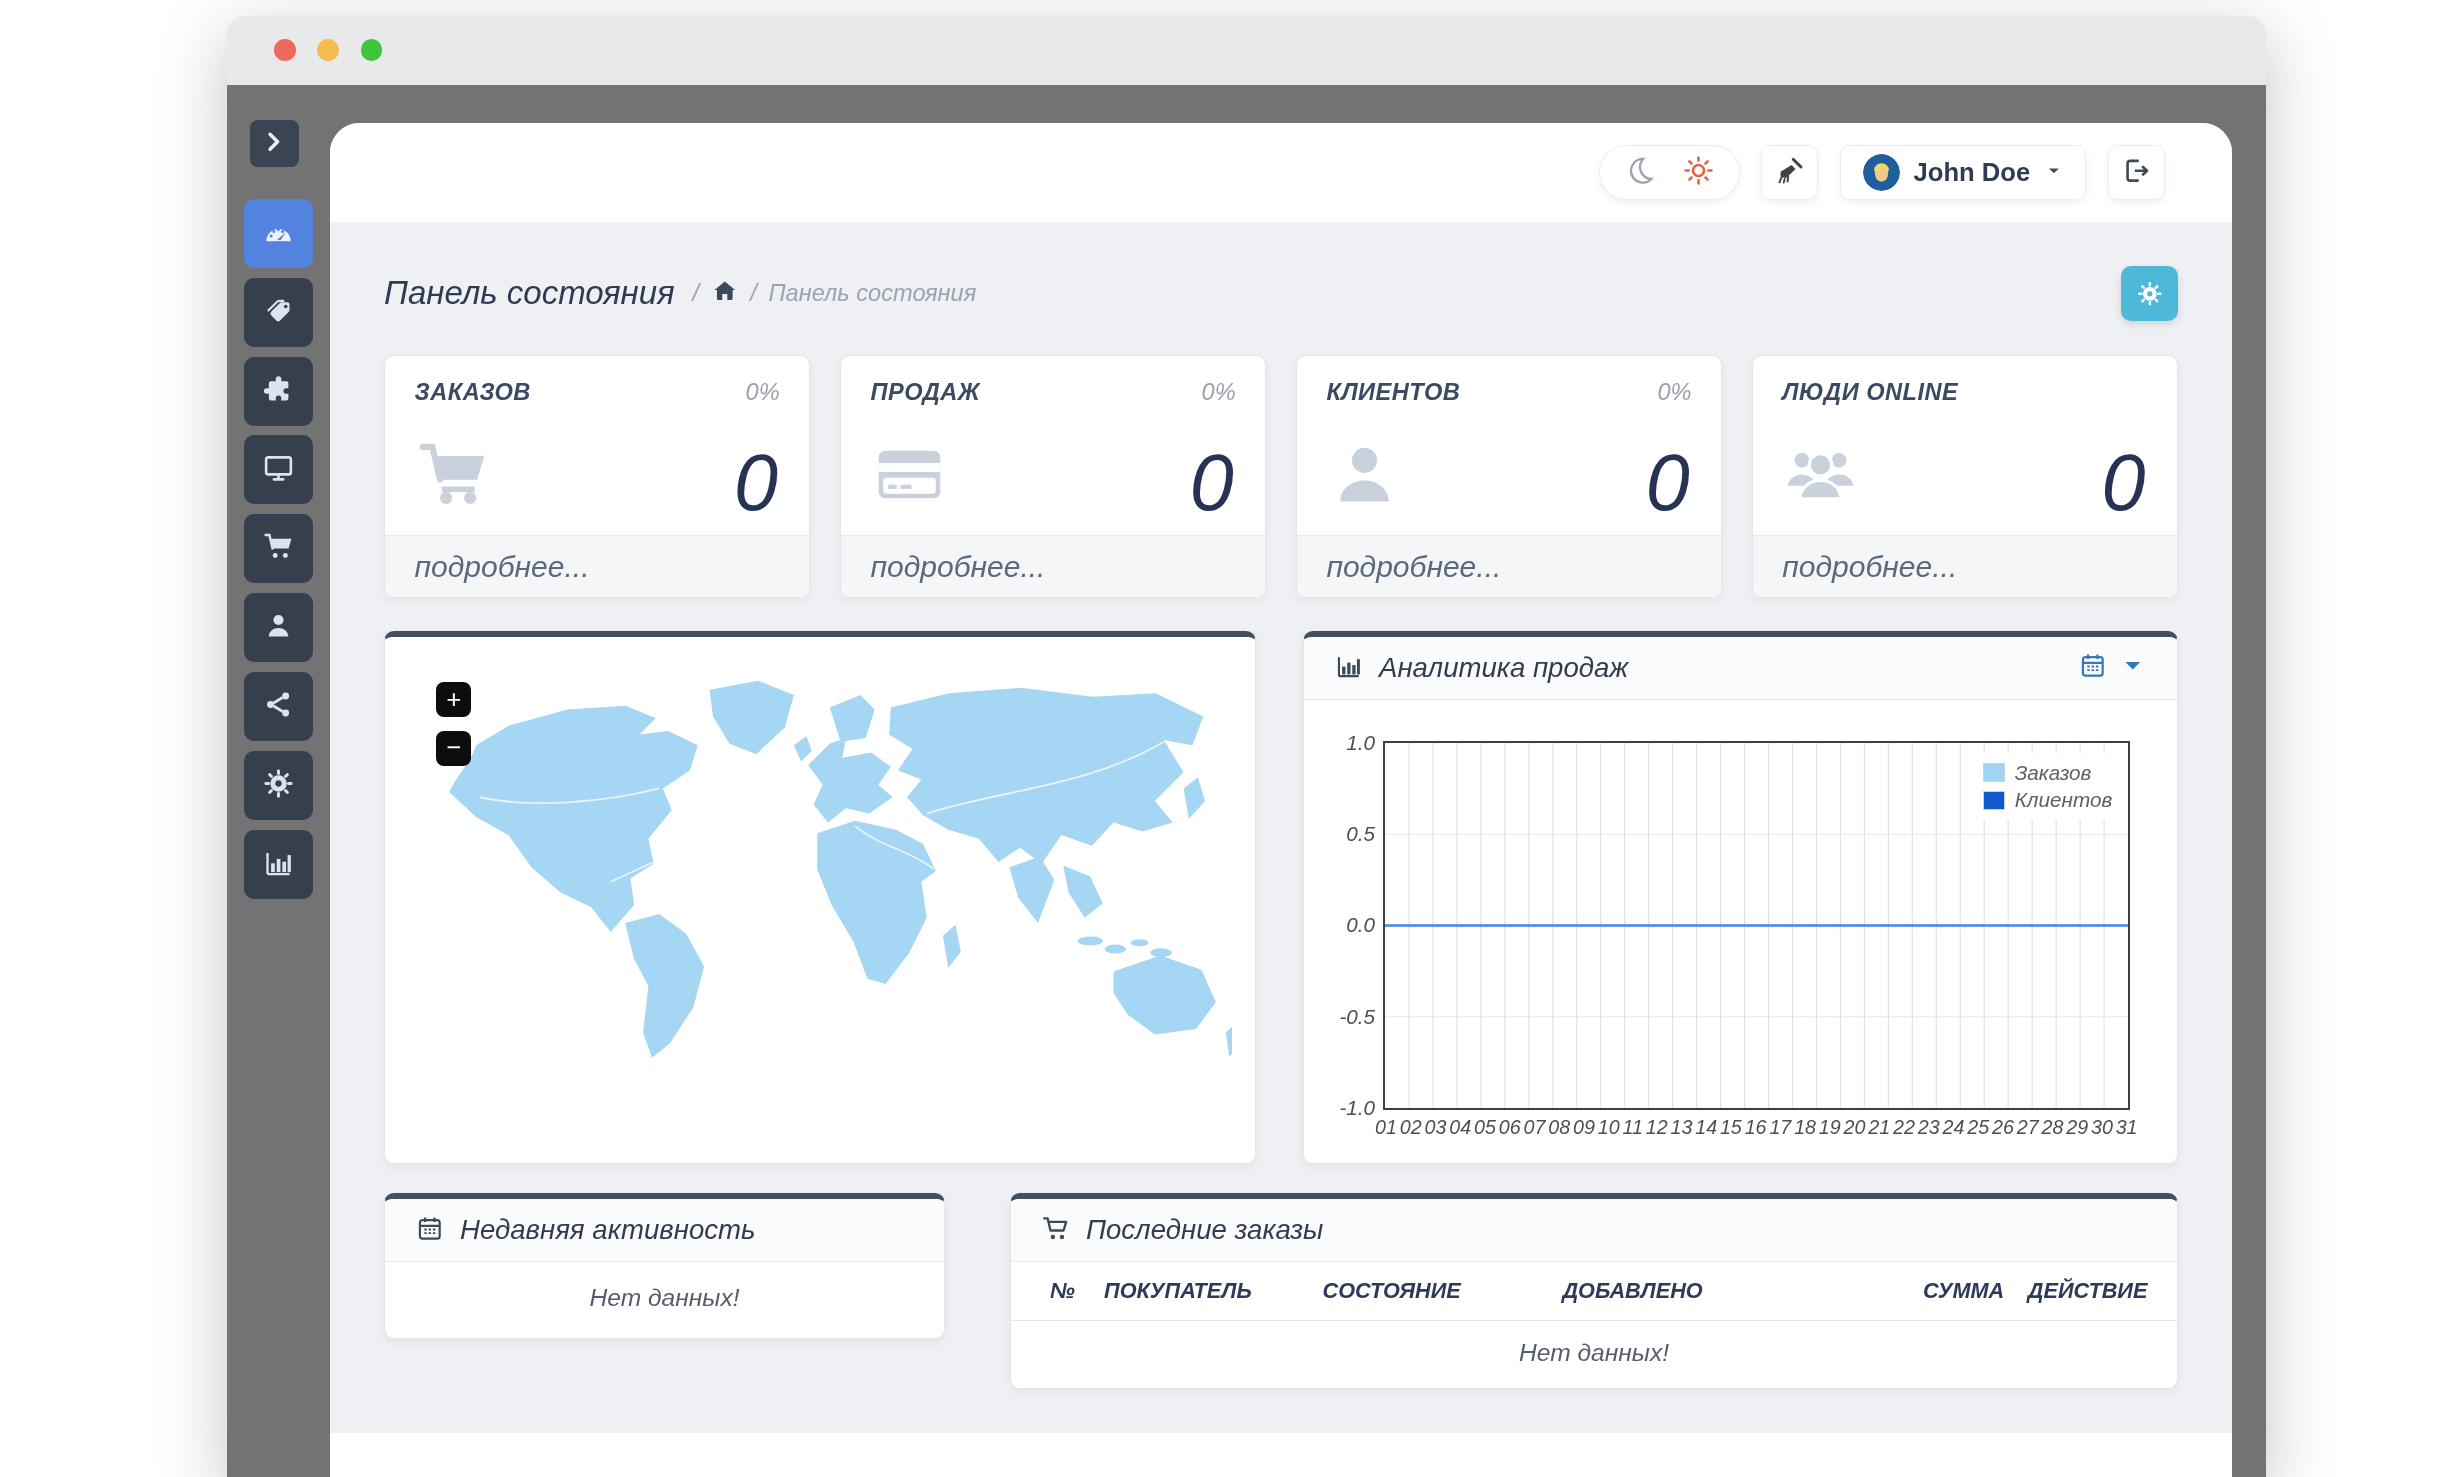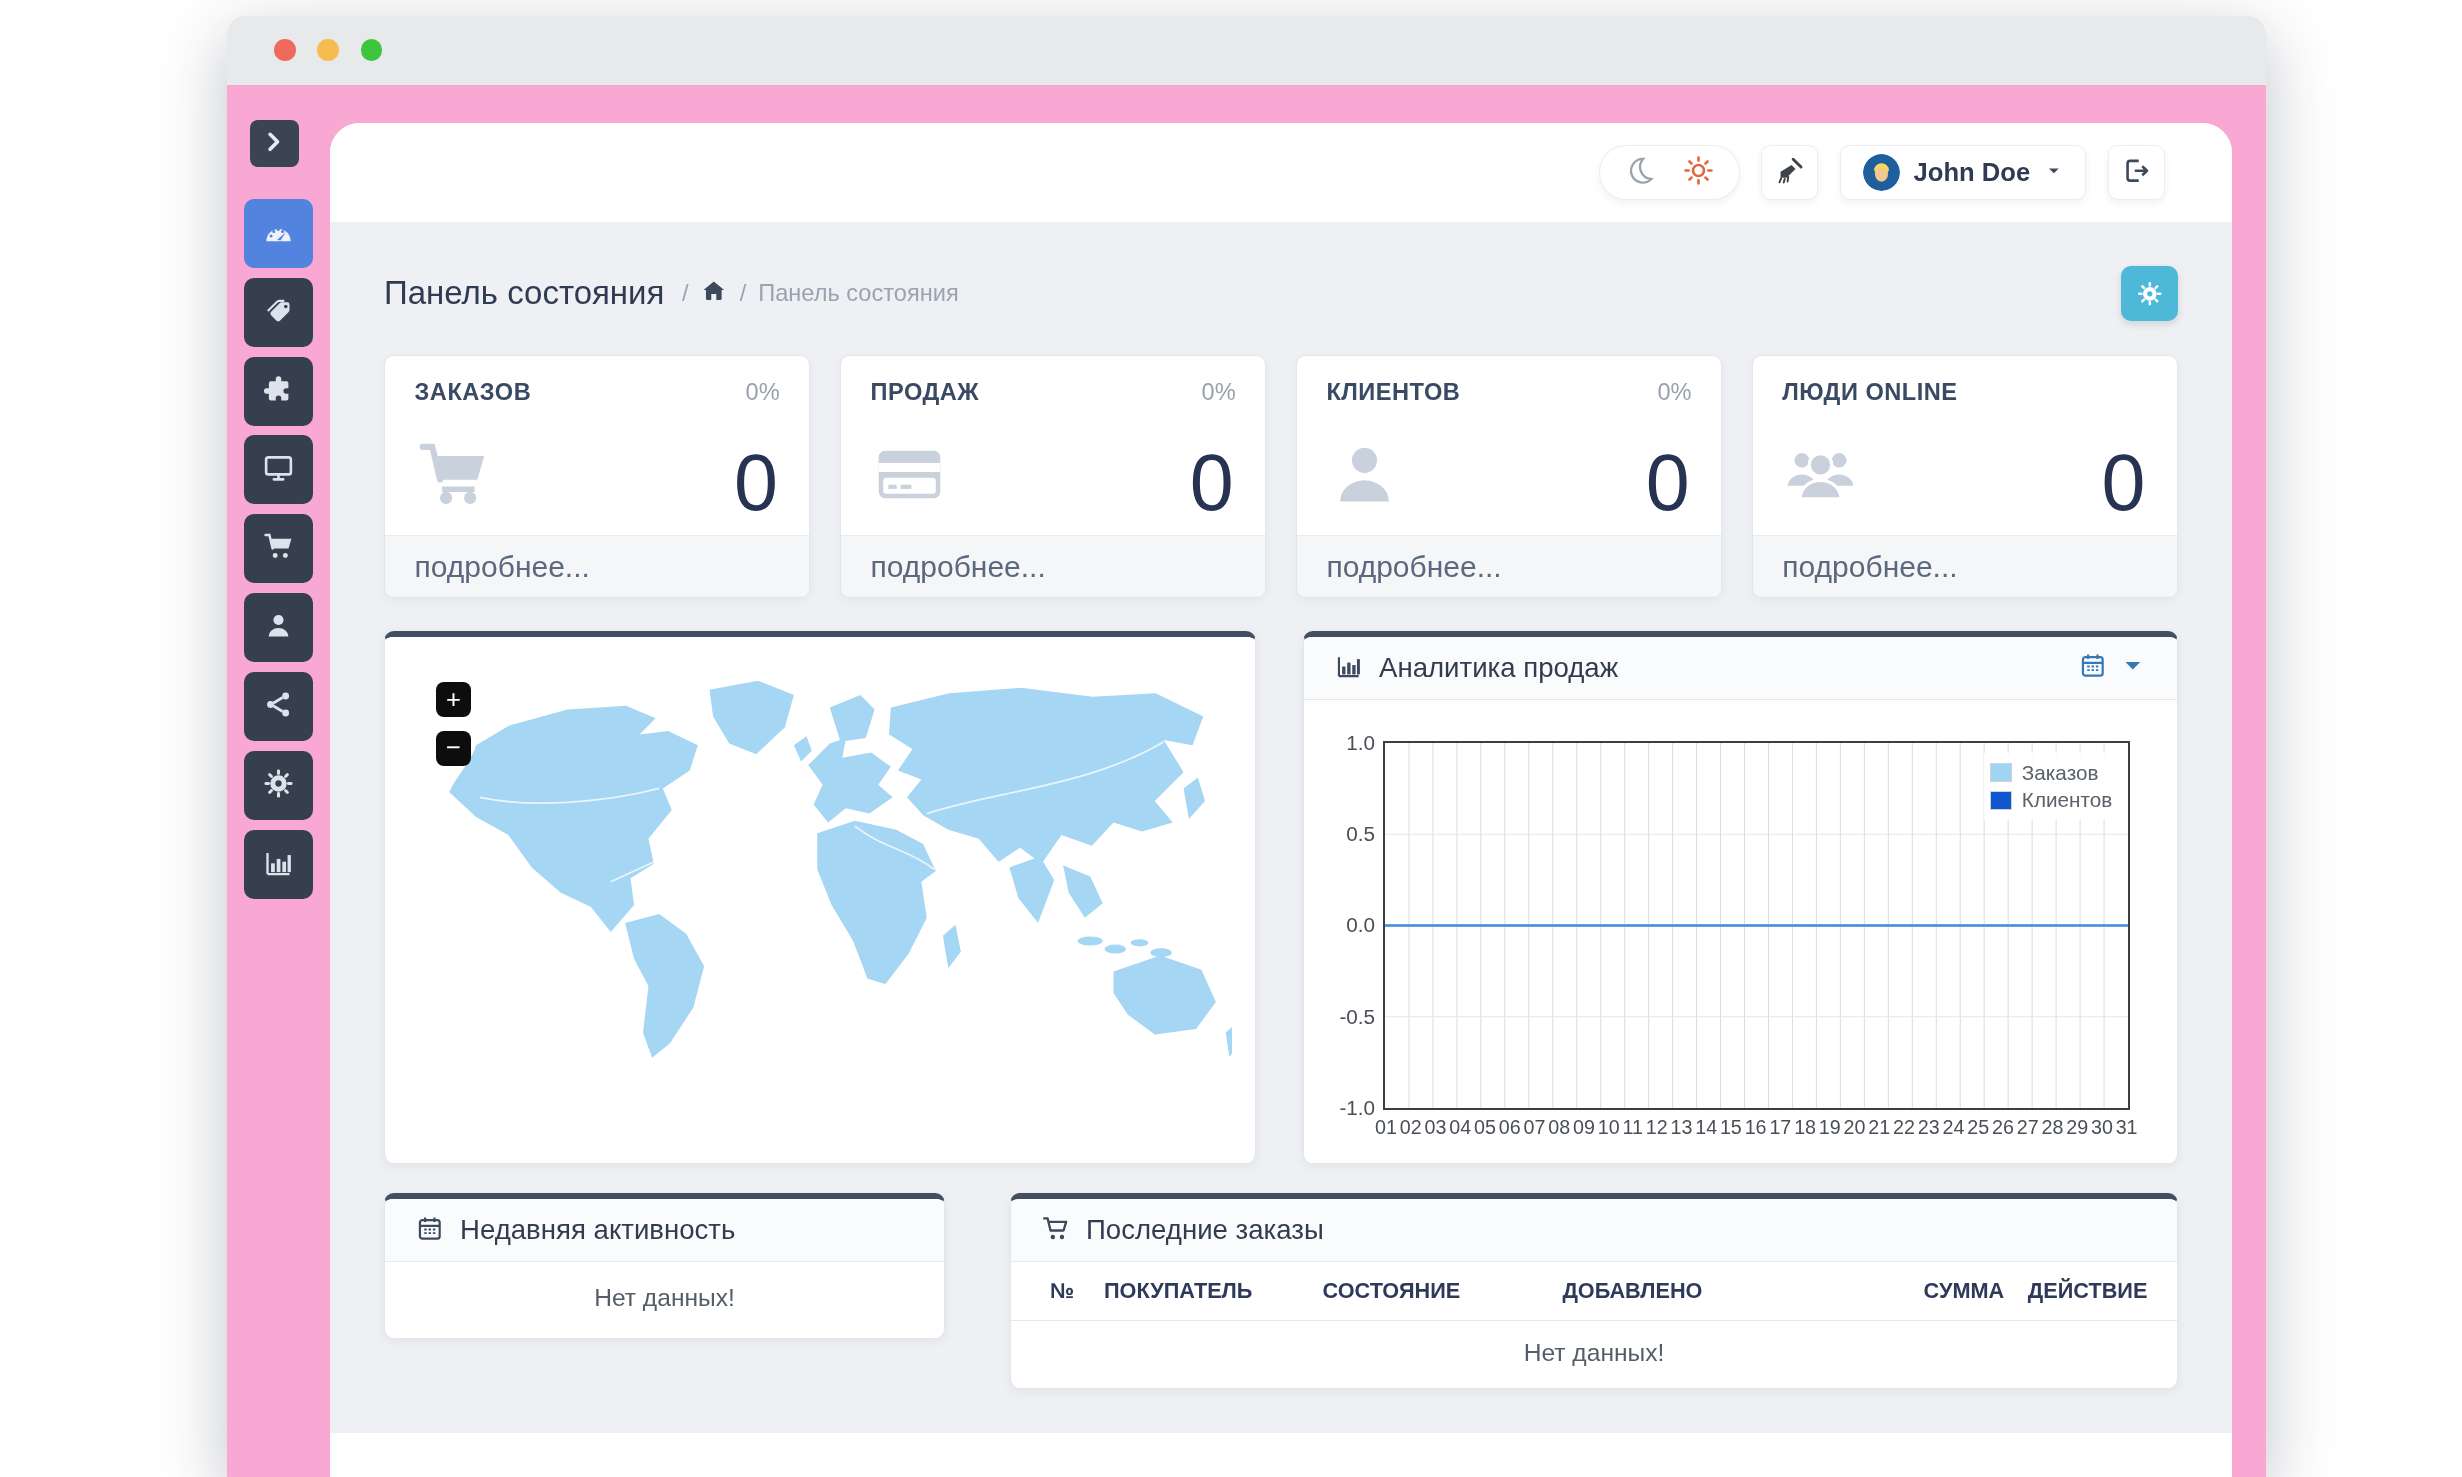--- a/index.html
+++ b/index.html
@@ -4,21 +4,21 @@
 <style>
   * { margin:0; padding:0; box-sizing:border-box; }
   html,body { width:2463px; height:1478px; background:#ffffff; font-family:"Liberation Sans","DejaVu Sans",sans-serif; overflow:hidden; }
 
   
   .window { position:absolute; left:227px; top:15.8px; width:2039px; height:1462px;
             border-radius:17.7px 17.7px 0 0; box-shadow:0 19.7px 69px rgba(30,40,60,.28); overflow:hidden; }
   .titlebar { height:69px; background:#e8e9ea; display:flex; align-items:center; padding-left:47px; gap:21.7px; }
   .tl-dot { width:21.7px; height:21.7px; border-radius:50%; }
   .tl-red { background:#ee6a5f; } .tl-yellow { background:#f5bd4f; } .tl-green { background:#3ec53e; }
-  .app { position:relative; height:1393px; background:#f9a8d4; }
+  .app { position:relative; height:1393px; background:#737373; }
 
   
   .sidebar { position:absolute; left:0; top:0; bottom:0; width:103px; }
   .sb-toggle { position:absolute; left:22.7px; top:35px; width:49px; height:47px; background:#3a4453;
                border-radius:7.9px; display:flex; align-items:center; justify-content:center; }
   .sb-nav { position:absolute; left:16.7px; top:114px; display:flex; flex-direction:column; gap:9.9px; }
   .sb-btn { width:69px; height:69px; background:#353f4e; border-radius:9.9px;
             display:flex; align-items:center; justify-content:center; }
   .sb-btn.active { background:var(--accent-blue,#5283de); }
   .sb-btn svg { width:33px; height:33px; }
@@ -30,21 +30,21 @@
 
   .topbar { height:99px; background:#fff; display:flex; align-items:center; justify-content:flex-end;
             gap:21.7px; padding-right:67px; }
   .pillbtn { height:55px; background:#fff; border:1px solid #ededed; border-radius:9.9px;
              box-shadow:0 3px 7.9px rgba(40,50,70,.07); display:flex; align-items:center; }
   .theme-toggle { border-radius:29.6px; padding:0 23.6px; gap:25.6px; }
   .icon-btn { width:57px; justify-content:center; }
   .user-btn { padding:0 21.7px; gap:13.8px; font-size:25.6px; color:#2f3b52; font-weight:bold; }
   .avatar { width:37px; height:37px; border-radius:50%; overflow:hidden; }
 
-  .page { padding:0 54px; }
+  .page { padding:0 54px;font-style:italic; }
   .heading-row { margin-top:44px; display:flex; align-items:center; }
   .page-title { font-size:33px; color:#2f3b52; }
   .crumbs { display:flex; align-items:center; gap:11.8px; margin-left:17.7px; font-size:23.6px; color:#9aa3b1; }
   .crumb-current { font-size:23.6px; color:#9aa3b1; }
   .gear-btn { margin-left:auto; width:57px; height:55px; background:var(--teal,#4db8d8); border-radius:9.9px;
               display:flex; align-items:center; justify-content:center; box-shadow:0 3px 7.9px rgba(40,50,70,.15); }
 
   
   .cards { margin-top:34px; display:flex; gap:29.6px; }
   .card { flex:1; background:#fff; border:1px solid #e2e5ea; border-radius:9.9px; overflow:hidden;

